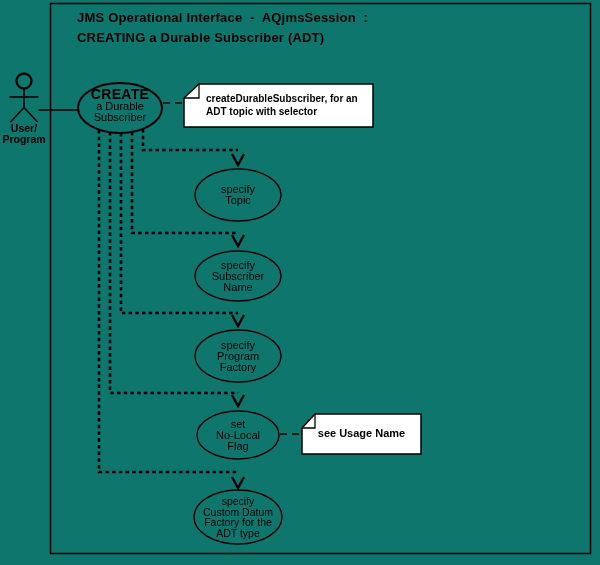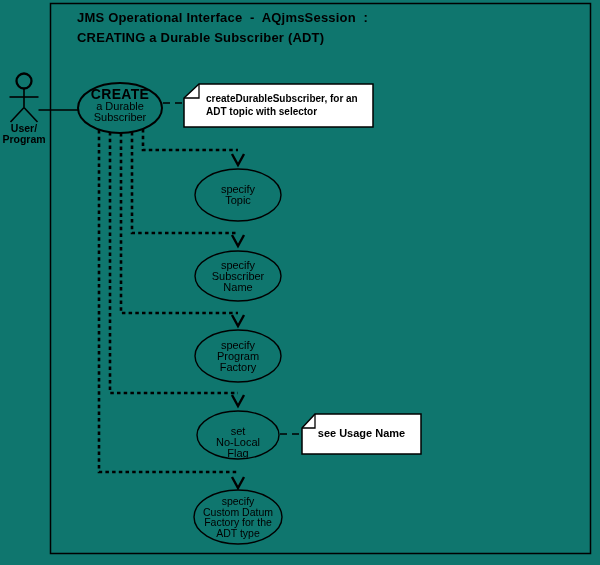--- a/index.html
+++ b/index.html
@@ -103,21 +103,21 @@
     <div>Subscriber</div>
     <div>Name</div>
   </div>
 
   <div class="t ellipse-label" style="left:195px; top:340px; width:86px;">
     <div class="first">specify</div>
     <div>Program</div>
     <div>Factory</div>
   </div>
 
-  <div class="t ellipse-label" style="left:197px; top:419px; width:82px;margin-top:7px;">
+  <div class="t ellipse-label" style="left:197px; top:419px; width:82px;">
     <div class="first">set</div>
     <div>No-Local</div>
     <div>Flag</div>
   </div>
 
   <div class="t ellipse-label small-label" style="left:195px; top:496px; width:86px;">
     <div class="first">specify</div>
     <div>Custom Datum</div>
     <div>Factory for the</div>
     <div>ADT type</div>

